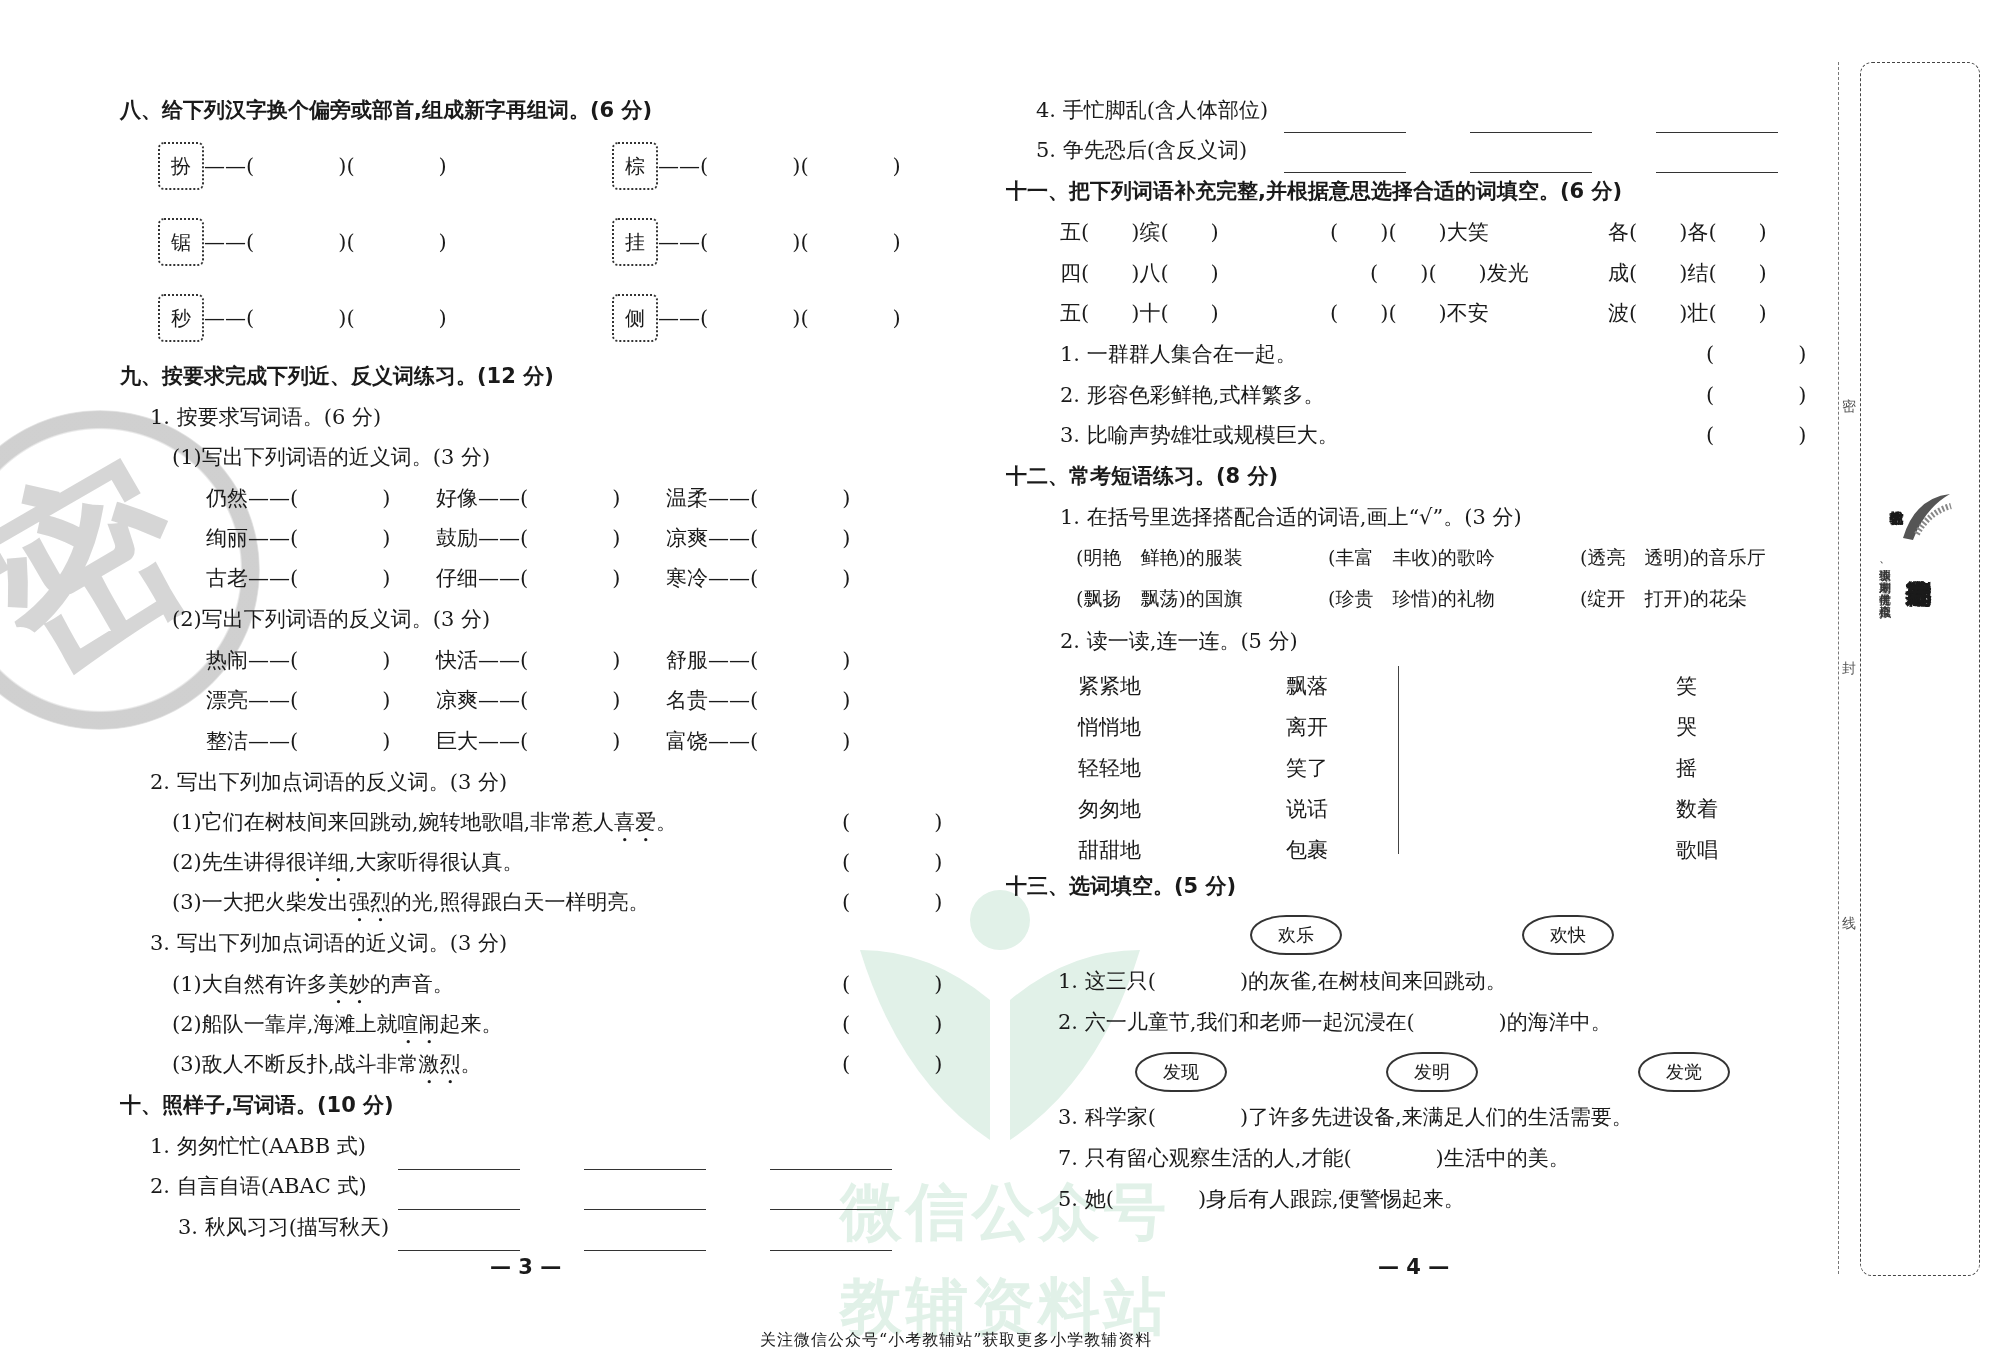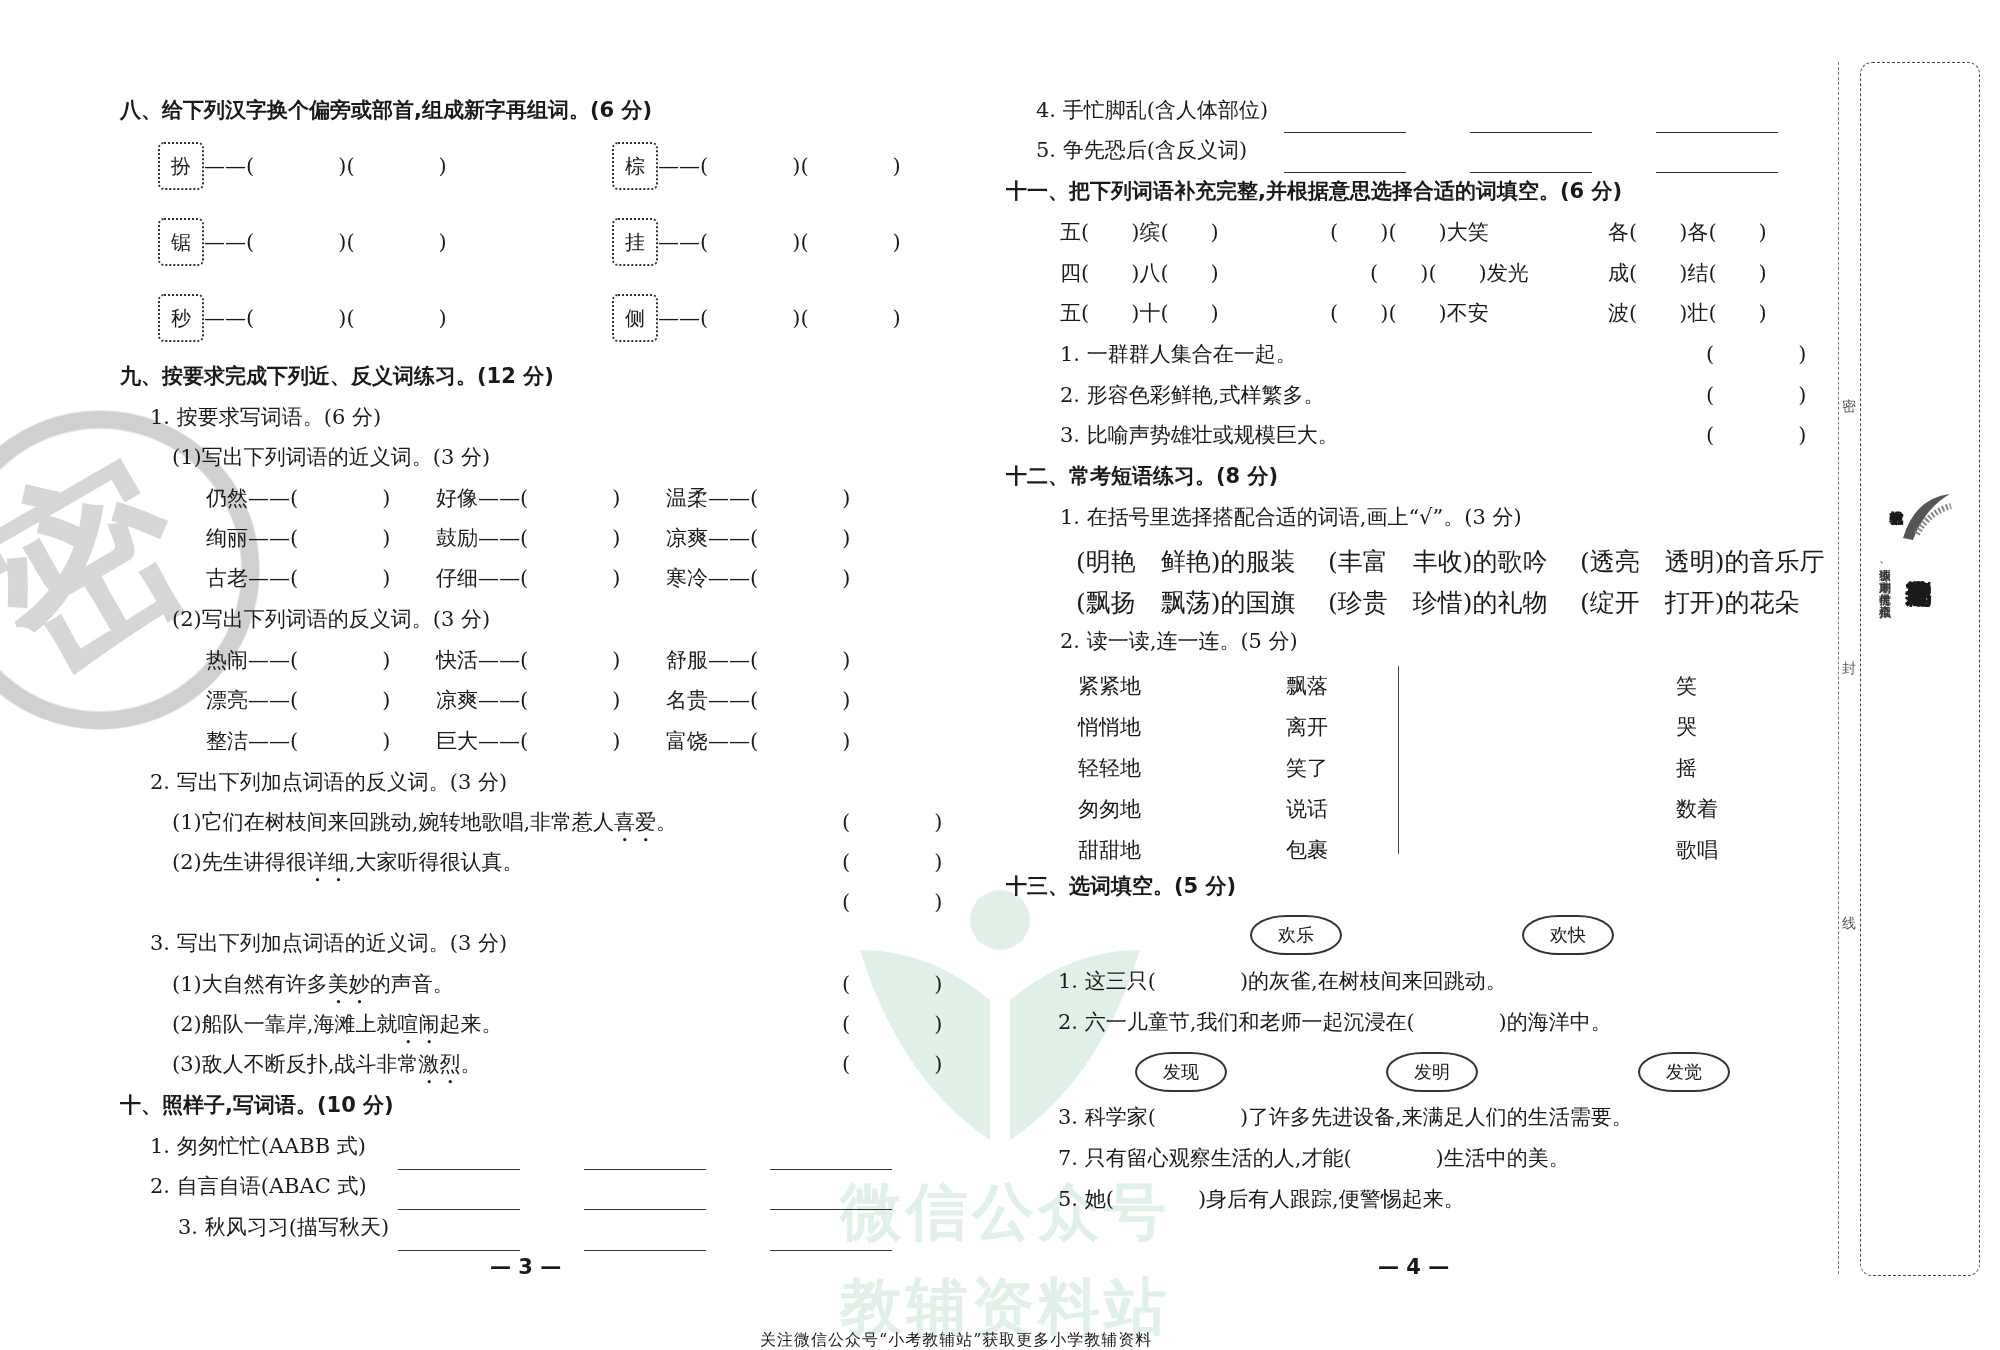--- a/index.html
+++ b/index.html
@@ -1,21 +1,21 @@
 <!DOCTYPE html>
 <html><head>
 <meta charset="utf-8">
 <style>
   html,body{margin:0;padding:0;background:#fff;}
   body{width:2000px;height:1350px;position:relative;overflow:hidden;
        font-family:"DejaVu Serif","Liberation Serif",serif;color:#1a1a1a;}
   .abs{position:absolute;white-space:nowrap;}
   .h{font-family:"DejaVu Sans","Liberation Sans",sans-serif;font-weight:bold;font-size:21px;}
   .t{font-size:21px;}
-  .sm{font-size:25px;}
+  .sm{font-size:19px;}
   .wm{position:absolute;color:#e1f1e8;font-family:"DejaVu Sans","Liberation Sans",sans-serif;font-weight:bold;font-size:62px;letter-spacing:4px;z-index:0;}
   .content{position:absolute;inset:0;z-index:2;}
   .boxchar{display:inline-block;width:42px;height:44px;border:2px dotted #333;border-radius:6px;text-align:center;line-height:44px;font-size:20px;}
   .blank{display:inline-block;width:122px;border-bottom:1.5px solid #333;height:1px;}
   .cloud{display:inline-block;padding:6px 26px;border:2px solid #333;border-radius:40px / 22px;font-size:18px;background:#fff;}
   .dot{text-emphasis:dot;-webkit-text-emphasis:dot;text-emphasis-position:under;-webkit-text-emphasis-position:under;}
   .vline{position:absolute;border-left:1.5px solid #444;}
   .dash-v{position:absolute;border-left:1px dashed #777;}
   .panel{position:absolute;border:1.5px dashed #444;border-radius:12px;}
   .stamp{position:absolute;border-radius:50%;z-index:1;
@@ -86,20 +86,23 @@
   <div class="abs t" style="left:436px;top:727px;">巨大——(　　　　)</div>
   <div class="abs t" style="left:666px;top:727px;">富饶——(　　　　)</div>
 
   <div class="abs t" style="left:150px;top:768px;">2. 写出下列加点词语的反义词。(3 分)</div>
   <div class="abs t" style="left:172px;top:808px;">
     <span>(1)它们在树枝间来回跳动,婉转地歌唱,非常惹人</span><span class="dot">喜爱</span><span>。</span>
   </div>
   <div class="abs t" style="left:172px;top:848px;">
     <span>(2)先生讲得很</span><span class="dot">详细</span><span>,大家听得很认真。</span>
   </div>
+  <div class="abs t" style="left:172px;top:888px;">
+    <span>(3)一大把火柴发出</span><span class="dot">强烈</span><span>的光,照得跟白天一样明亮。</span>
+  </div>
   <div class="abs t" style="left:842px;top:808px;">(　　　　)</div>
   <div class="abs t" style="left:842px;top:848px;">(　　　　)</div>
   <div class="abs t" style="left:842px;top:888px;">(　　　　)</div>
 
   <div class="abs t" style="left:150px;top:929px;">3. 写出下列加点词语的近义词。(3 分)</div>
   <div class="abs t" style="left:172px;top:970px;">
     <span>(1)大自然有许多</span><span class="dot">美妙</span><span>的声音。</span>
   </div>
   <div class="abs t" style="left:172px;top:1010px;">
     <span>(2)船队一靠岸,海滩上就</span><span class="dot">喧闹</span><span>起来。</span>

